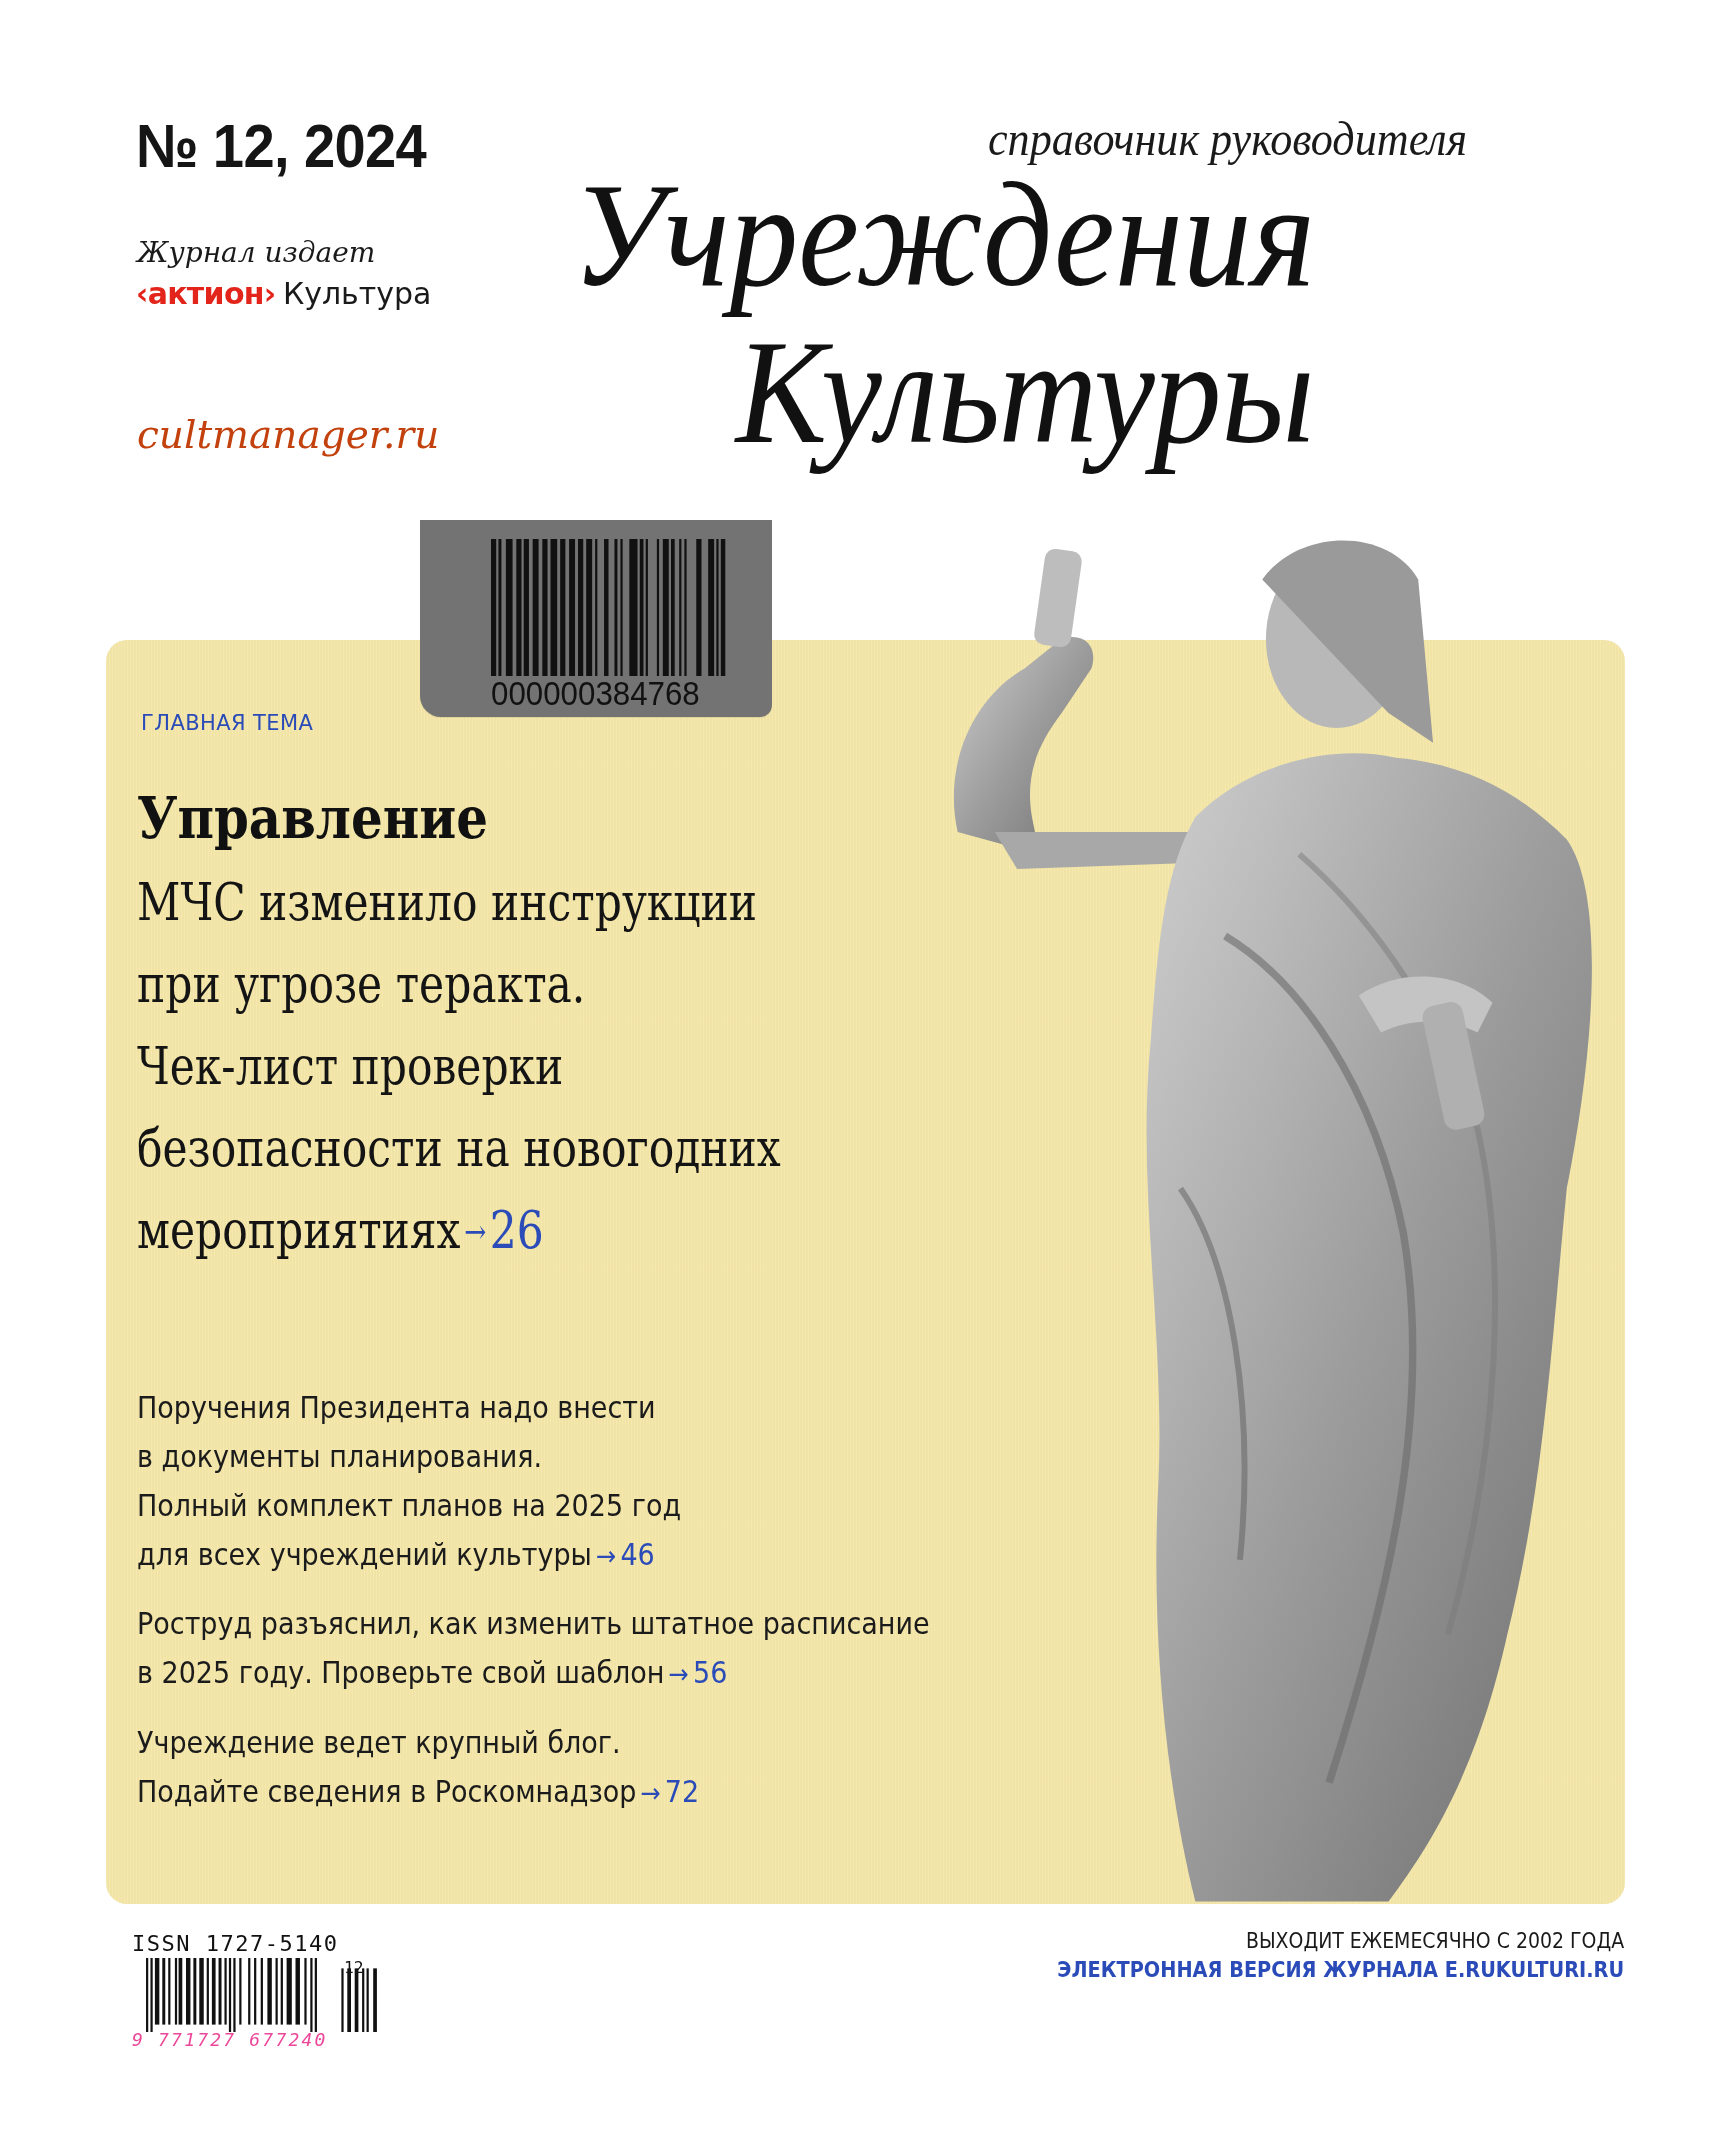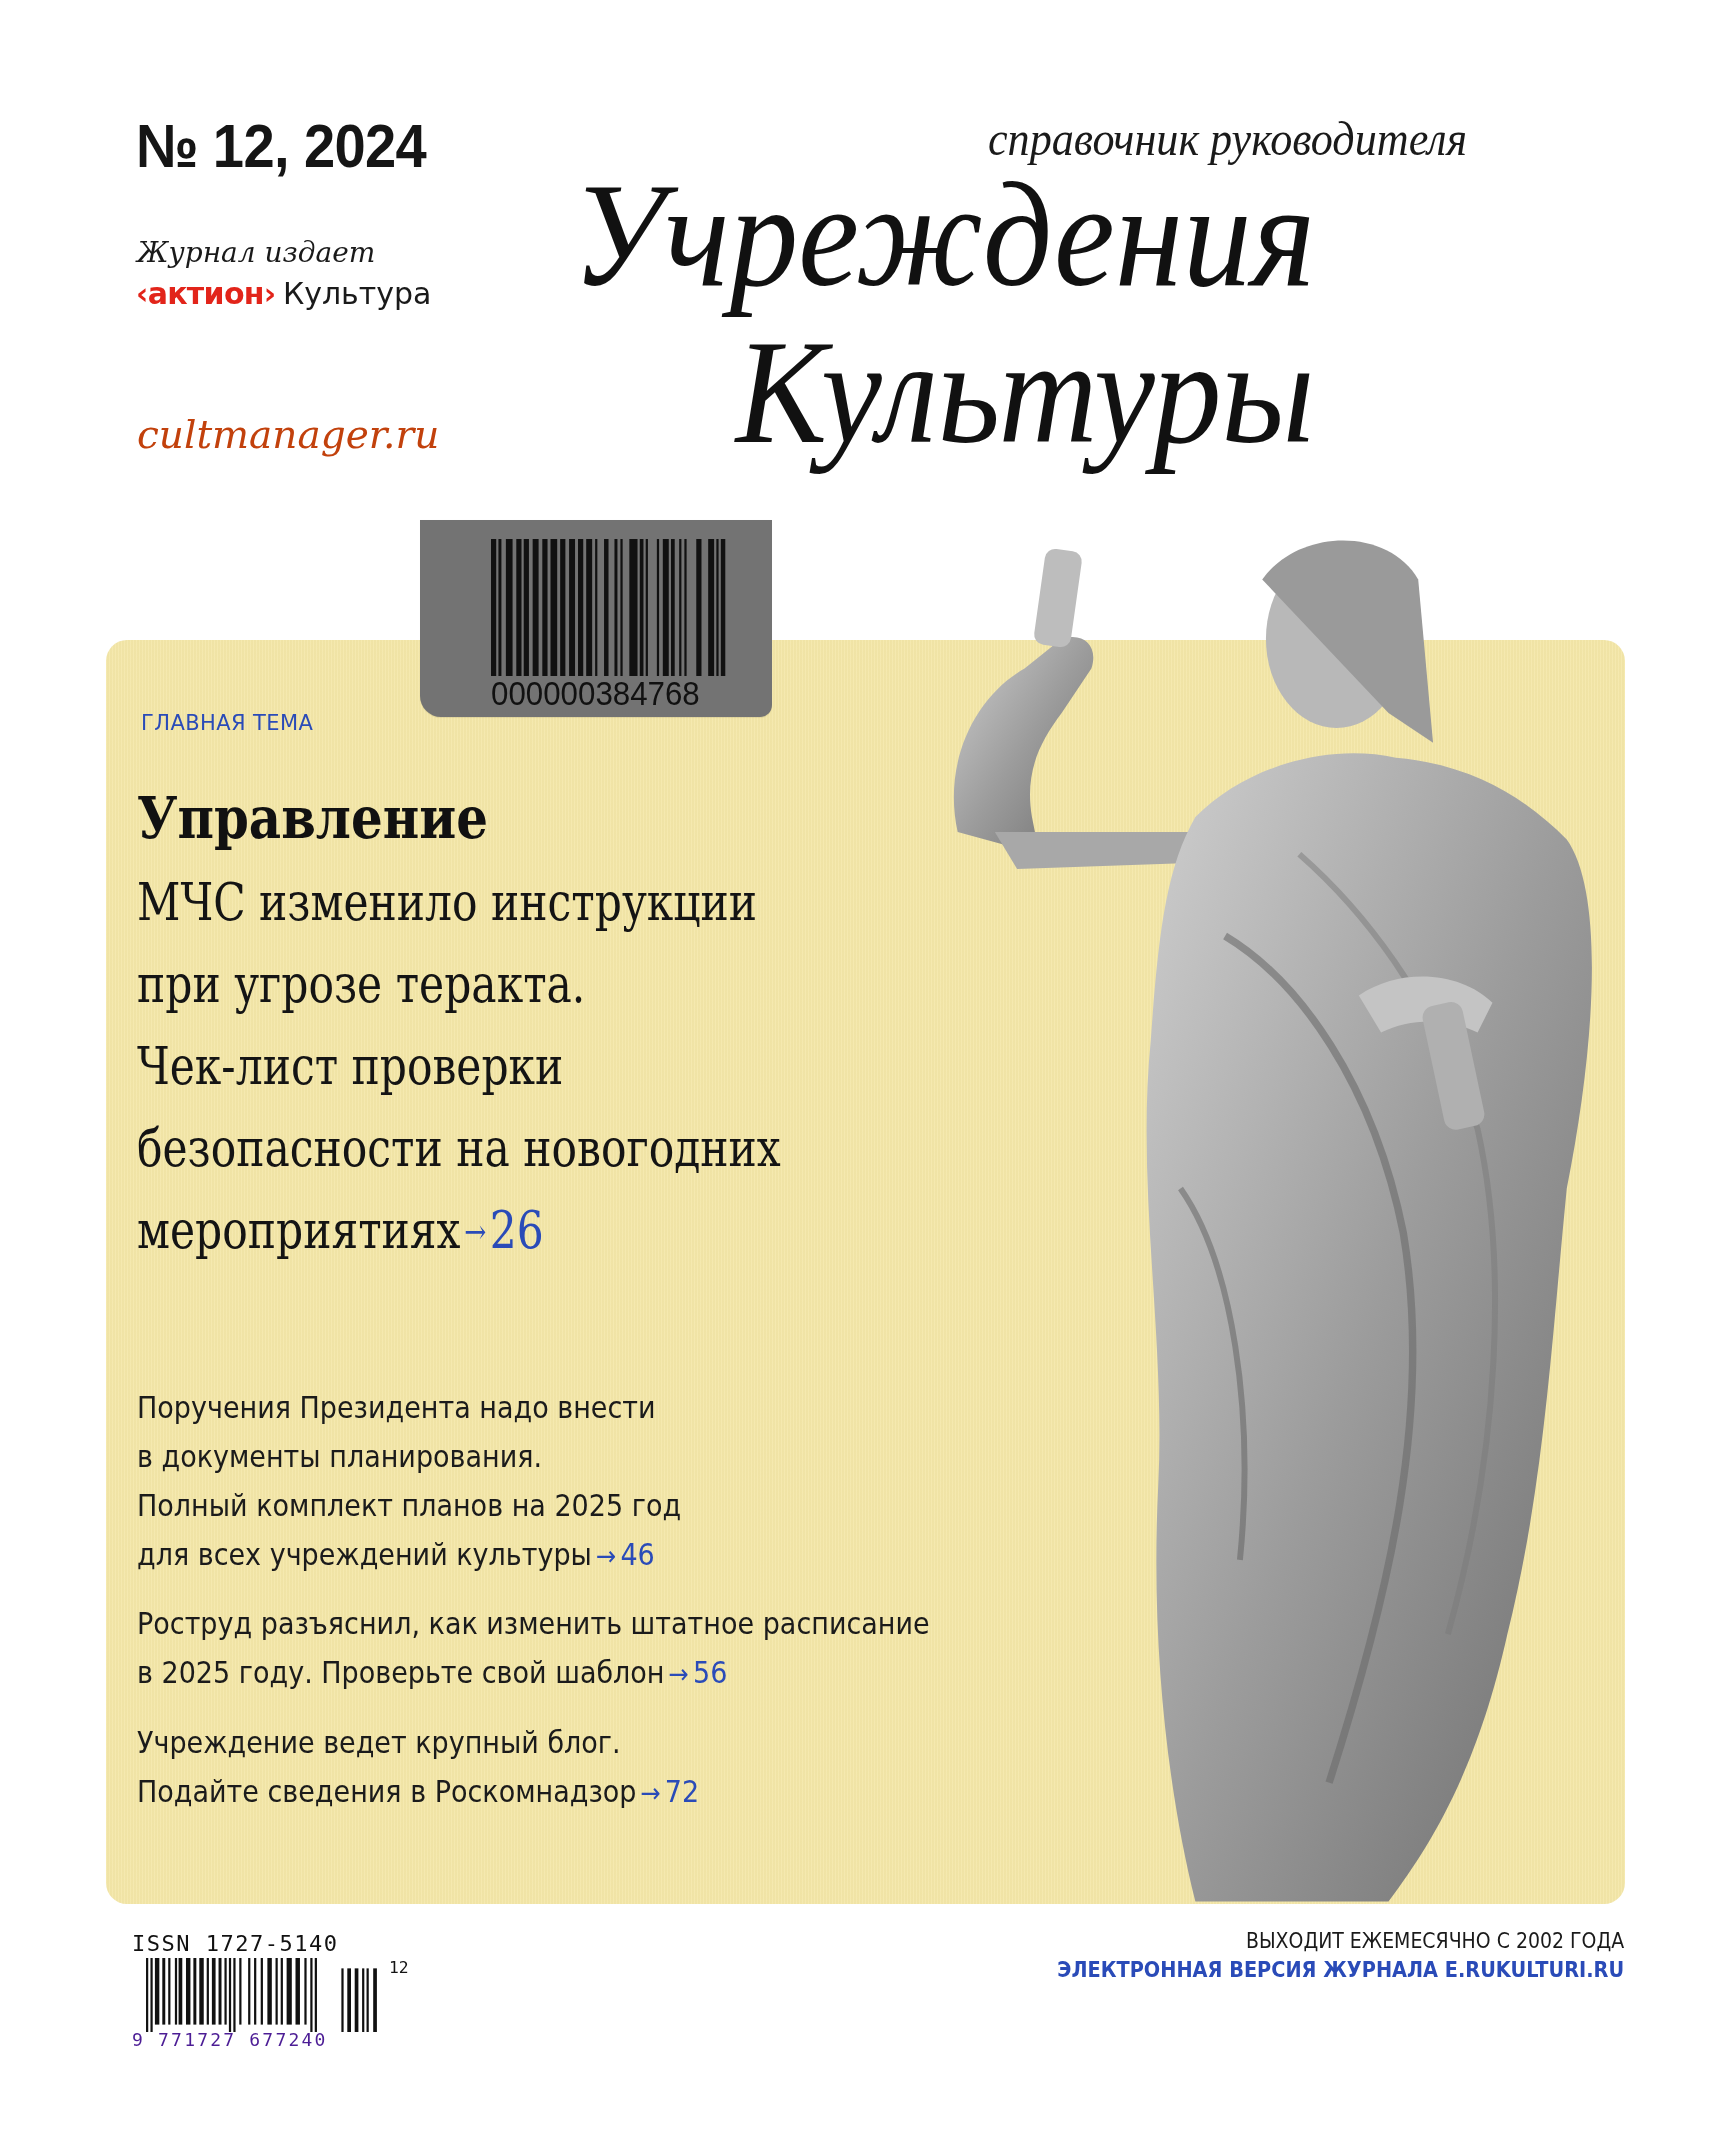--- a/index.html
+++ b/index.html
@@ -82,22 +82,22 @@
   .teaser .line { display: block; white-space: nowrap; }
   .teaser .arrow { font-size: 0.9em; vertical-align: 0; }
 
   
   .statue { left: 913px; top: 520px; width: 743px; height: 1389px; }
 
   
   .issn-block { left: 132px; top: 1931px; width: 253px; }
   .issn-text { font-family: "DejaVu Sans Mono", monospace; font-size: 22px; letter-spacing: 1.5px; color: #111; }
   .issn-bars { display: block; margin-top: 1.5px; }
-  .ean-digits { font-family: "DejaVu Sans Mono", monospace; font-size: 18px; letter-spacing: 2.2px; color: #4c1d95; margin-top: -3px; }
-  .addon { position: absolute; left: 212px; top: 27px; font-family: "DejaVu Sans Mono", monospace; font-size: 16.3px; margin-left: 45px; }
+  .ean-digits { font-family: "DejaVu Sans Mono", monospace; font-size: 18px; letter-spacing: 2.2px; color: #ec4899; margin-top: -3px; font-style: italic; }
+  .addon { position: absolute; left: 212px; top: 27px; font-family: "DejaVu Sans Mono", monospace; font-size: 16.3px; }
 
   .footer-right { right: 104px; top: 1929px; text-align: right; }
   .monthly { font-family: "DejaVu Sans", sans-serif; font-size: 21px; color: #1a1a1a; transform: scaleX(0.90); transform-origin: right top; }
   .eversion { font-family: "DejaVu Sans", sans-serif; font-weight: 700; font-size: 21px; color: #2a4bb8; margin-top: 4.5px; transform: scaleX(0.92); transform-origin: right top; }
 </style>
 </head>
 <body>
 
 <div class="abs issue">№ 12, 2024</div>
 <div class="abs publisher-label">Журнал издает</div>

